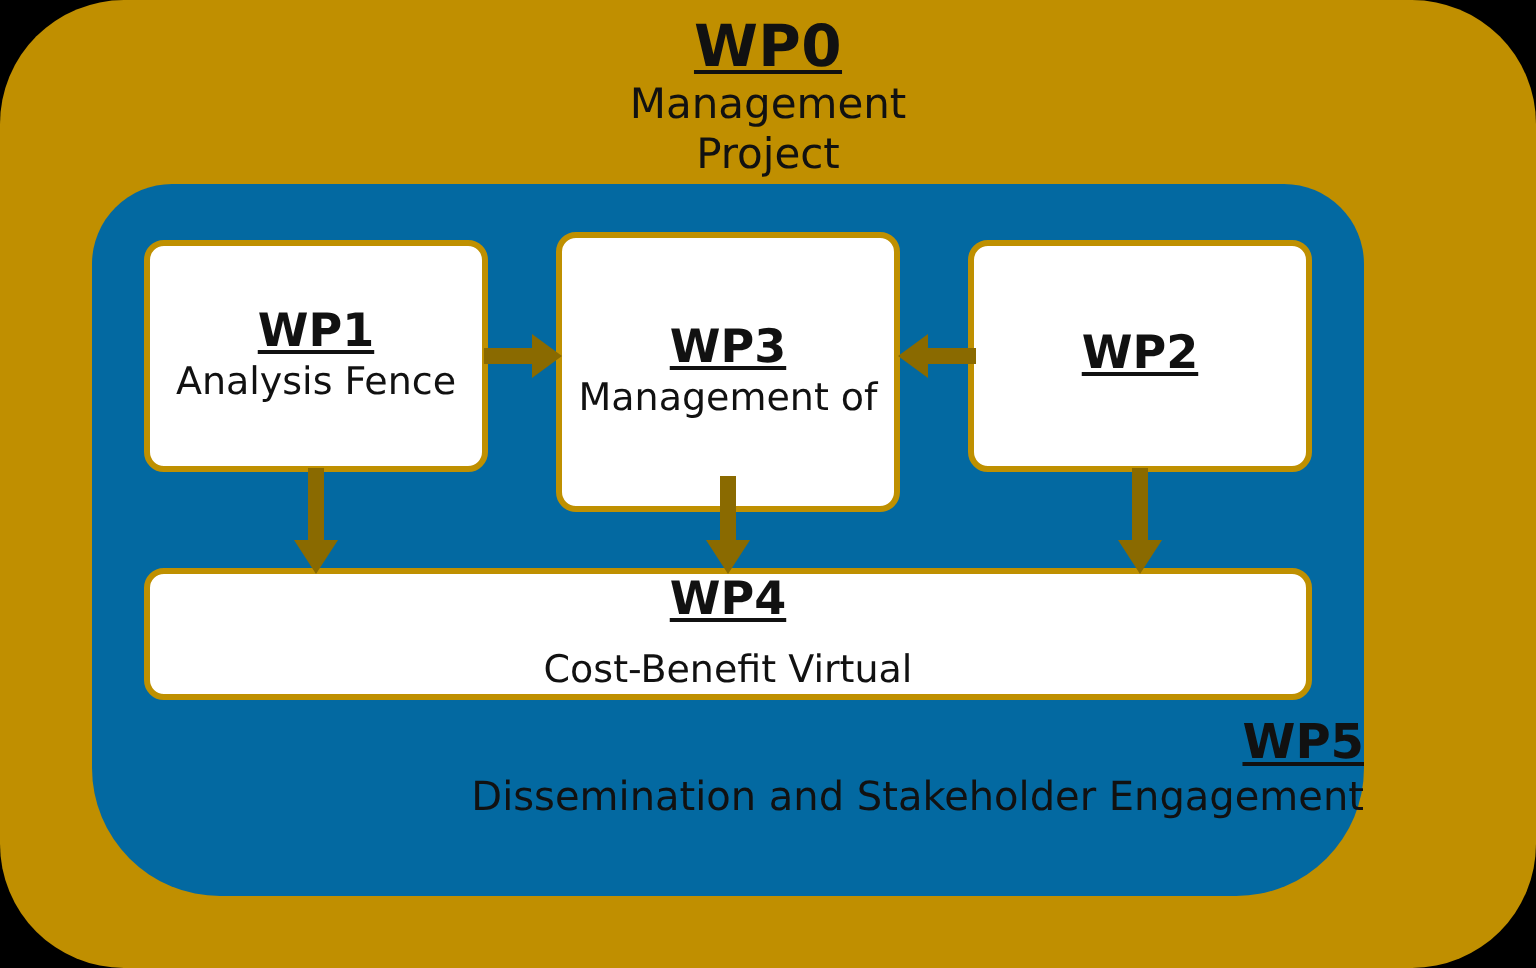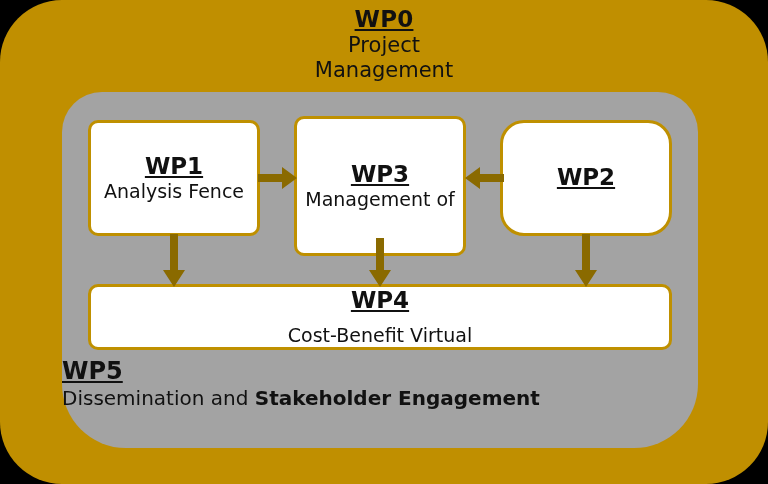--- a/index.html
+++ b/index.html
@@ -37,39 +37,39 @@
   #wp0-header {
     position: absolute;
     left: 0px;
     top: 6px;
     width: 768px;
     text-align: center;
     color: #111111;
     line-height: 1.18;
   }
   #wp0-header .wp-code {
-    font-size: 23px;
+    font-size: 29px;
     font-weight: bold;
     text-decoration: underline;
     display: block;
     letter-spacing: 0.2px;
   }
   #wp0-header .wp-desc {
     font-size: 21px;
     display: block;
   }
 
   
   #inner-panel {
     position: absolute;
-    left: 62px;
+    left: 46px;
     top: 92px;
     width: 636px;
     height: 356px;
-    background: #a3a3a3;
+    background: #0369a1;
     border-radius: 40px 40px 64px 64px;
   }
 
   
   .wp-box {
     position: absolute;
     background: #FFFFFF;
     border: 3px solid #BF9000;
     border-radius: 10px;
     box-sizing: border-box;
@@ -85,66 +85,66 @@
     font-weight: bold;
     text-decoration: underline;
     line-height: 1.2;
   }
   .wp-box .wp-desc {
     font-size: 19px;
     line-height: 1.22;
   }
 
   #wp1-box { left: 26px;  top: 28px;  width: 172px; height: 116px; }
-  #wp2-box { left: 438px; top: 28px;  width: 172px; height: 116px; border-radius: 24px; }
+  #wp2-box { left: 438px; top: 28px;  width: 172px; height: 116px; }
   #wp3-box { left: 232px; top: 24px;  width: 172px; height: 140px; }
   #wp4-box {
     left: 26px; top: 192px; width: 584px; height: 66px;
     justify-content: space-between;
   }
 
   
   #wp5-footer {
     position: absolute;
     left: 0px;
     top: 265px;
     width: 636px;
-    text-align: left;
+    text-align: right;
     color: #111111;
     line-height: 1.2;
   }
   #wp5-footer .wp-code {
     font-size: 24px;
     font-weight: bold;
     text-decoration: underline;
     display: block;
   }
   #wp5-footer .wp-desc {
     font-size: 20px;
     display: block;
   }
-  #wp5-footer .wp-desc b { font-weight: bold; }
+  #wp5-footer .wp-desc b { font-weight: normal; }
 
   
   .arrow {
     position: absolute;
   }
   .arrow svg { display: block; }
 </style>
 </head>
 <body>
 
 <div id="canvas">
 
   <div id="outer-panel">
 
     <div id="wp0-header">
       <span class="wp-code">WP0</span>
+      <span class="wp-desc">Management</span>
       <span class="wp-desc">Project</span>
-      <span class="wp-desc">Management</span>
     </div>
 
     <div id="inner-panel">
 
       <div class="wp-box" id="wp1-box">
         <span class="wp-code">WP1</span>
         <span class="wp-desc">Analysis Fence</span>
       </div>
 
       <div class="wp-box" id="wp3-box">

